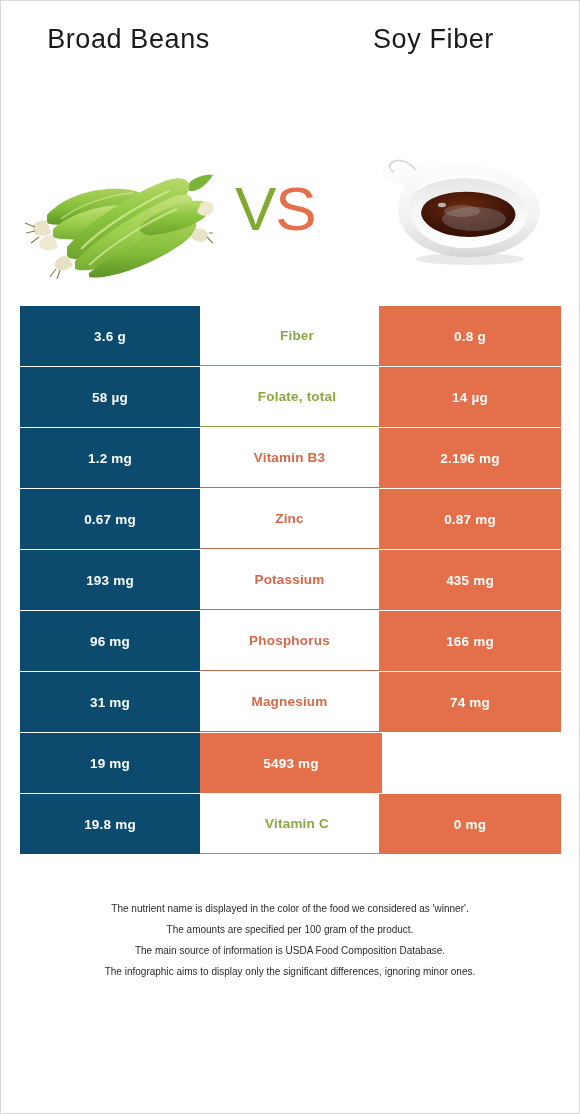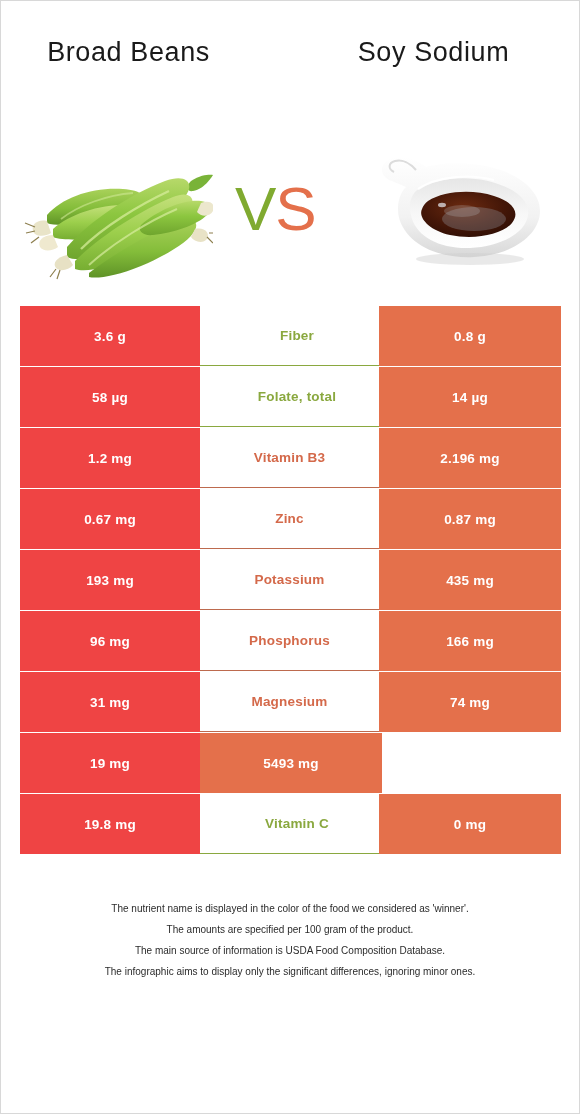--- a/index.html
+++ b/index.html
@@ -18,21 +18,21 @@
     height: 1114px;
     background: #ffffff;
     border: 1px solid #d8d8d8;
     overflow: hidden;
   }
 
   
   .header {
     display: flex;
     align-items: flex-start;
-    padding-top: 34px;
+    padding-top: 21px;
     height: 110px;
   }
   .header-title {
     flex: 0 0 50%;
     text-align: center;
     font-size: 27px;
     line-height: 35px;
     font-weight: 300;
     letter-spacing: 0.6px;
     color: #1a1a1a;
@@ -96,21 +96,21 @@
   .cell {
     display: flex;
     align-items: center;
     justify-content: center;
     font-size: 13.5px;
     font-weight: 600;
     letter-spacing: 0.2px;
   }
   .cell.left {
     flex: 0 0 180px;
-    background: #ef4444;
+    background: #0c4a6e;
     color: #ffffff;
   }
   .cell.mid {
     flex: 0 0 179px;
     background: #ffffff;
     font-weight: 700;
     font-size: 13.5px;
   }
   .cell.mid.win-left  { color: #8aa83f; border-bottom: 1px solid #8aa83f; padding-left: 15px; }
   .cell.mid.win-right { color: #d4694a; border-bottom: 1px solid #bd6a4e; }
@@ -132,21 +132,21 @@
   }
   .footer p { margin: 0; }
 </style>
 </head>
 <body>
 
 <div id="page">
 
   <div class="header">
     <div class="header-title left">Broad Beans</div>
-    <div class="header-title right">Soy Sodium</div>
+    <div class="header-title right">Soy Fiber</div>
   </div>
 
   <div class="hero">
 
     <div class="hero-cell">
       <div class="beans-art">
         <svg width="190" height="160" viewBox="0 0 190 160" xmlns="http://www.w3.org/2000/svg">
           <defs>
             <linearGradient id="podA" x1="0" y1="0" x2="0" y2="1">
               <stop offset="0%" stop-color="#b7d96a"></stop>

